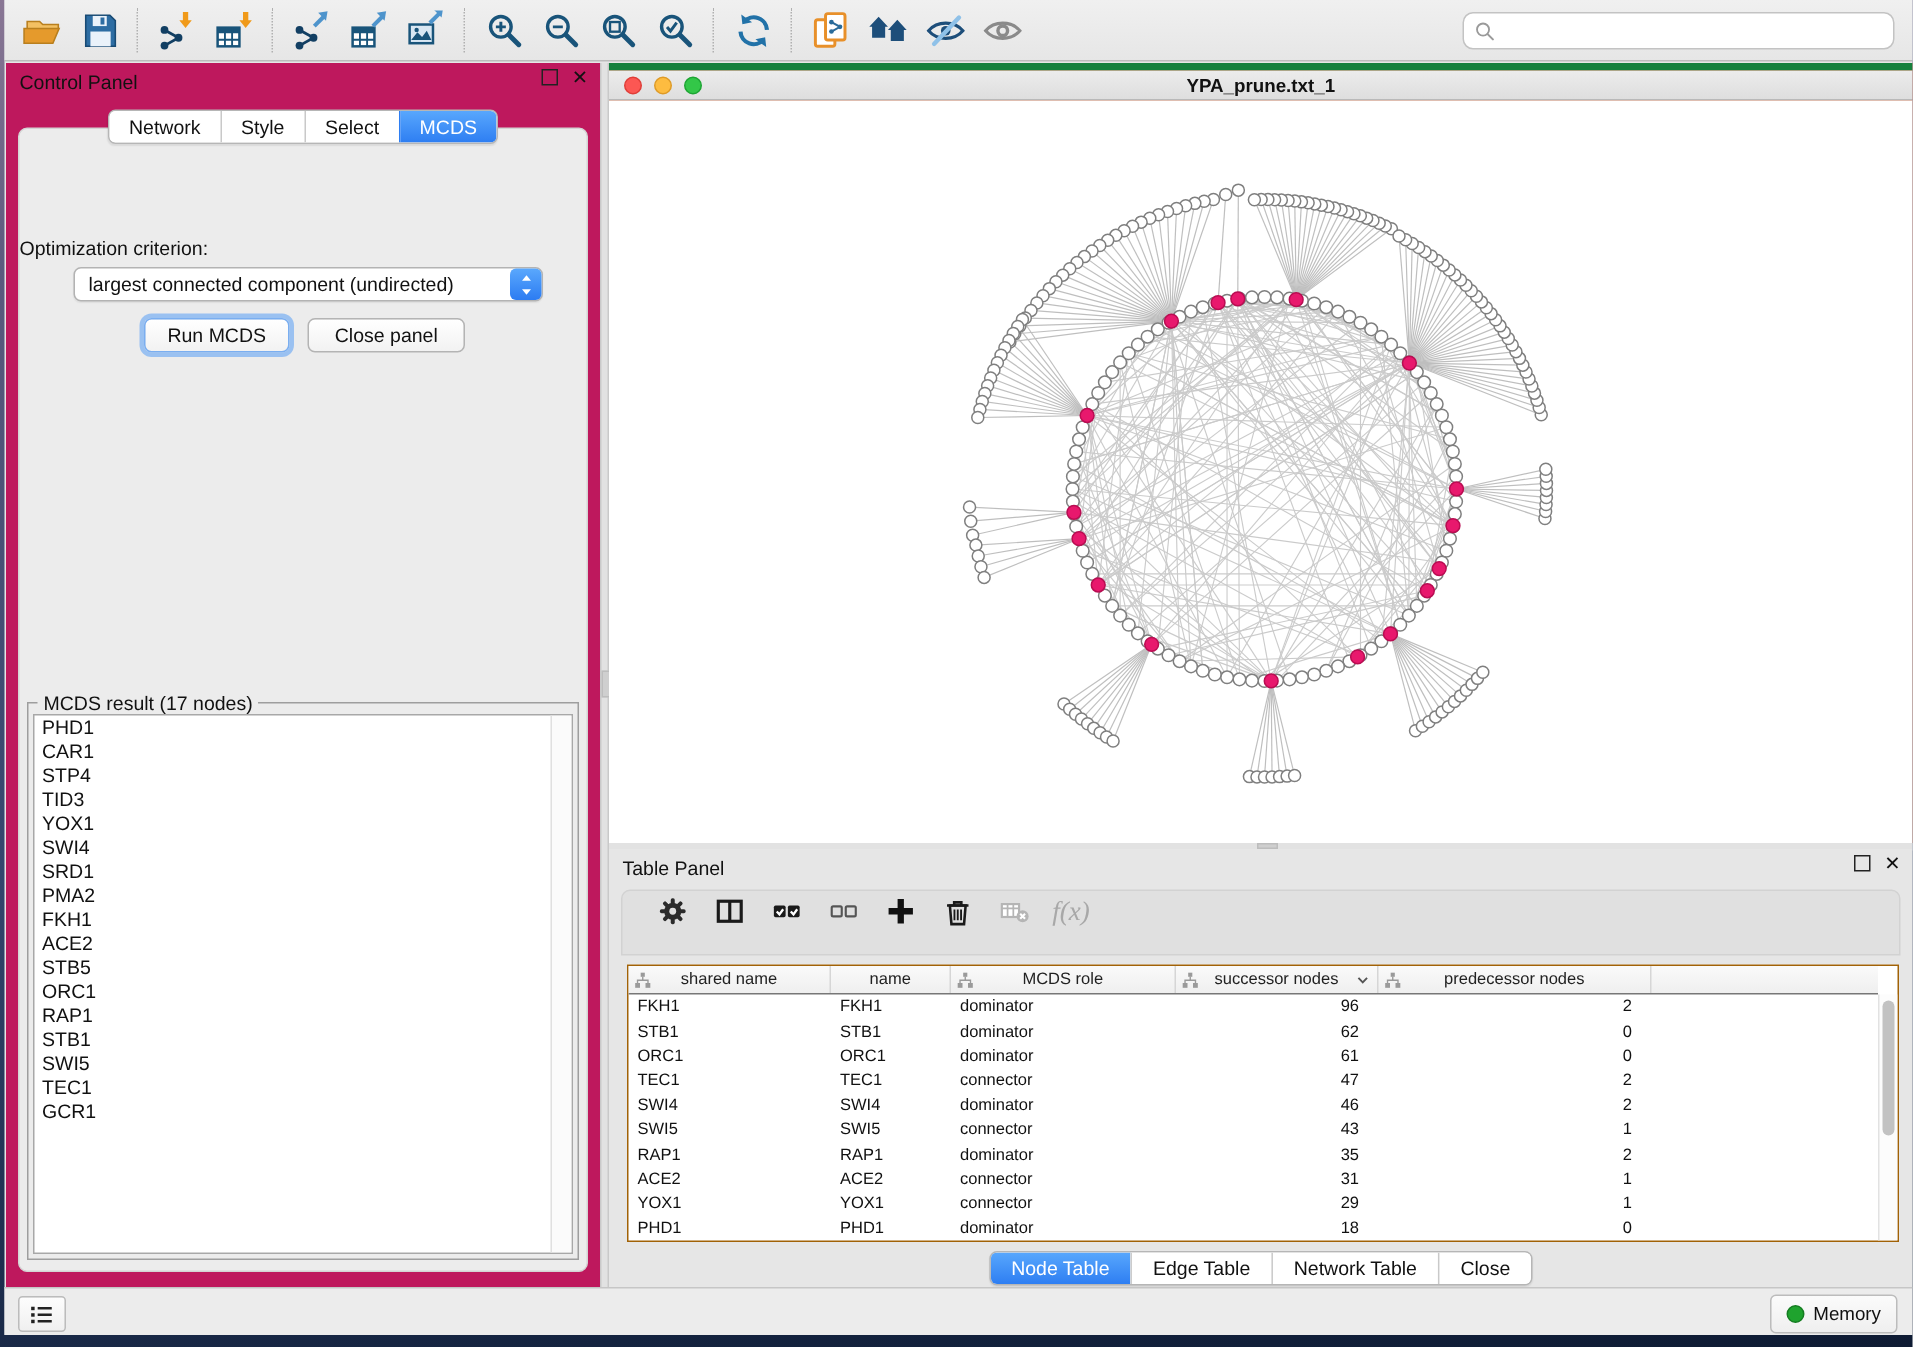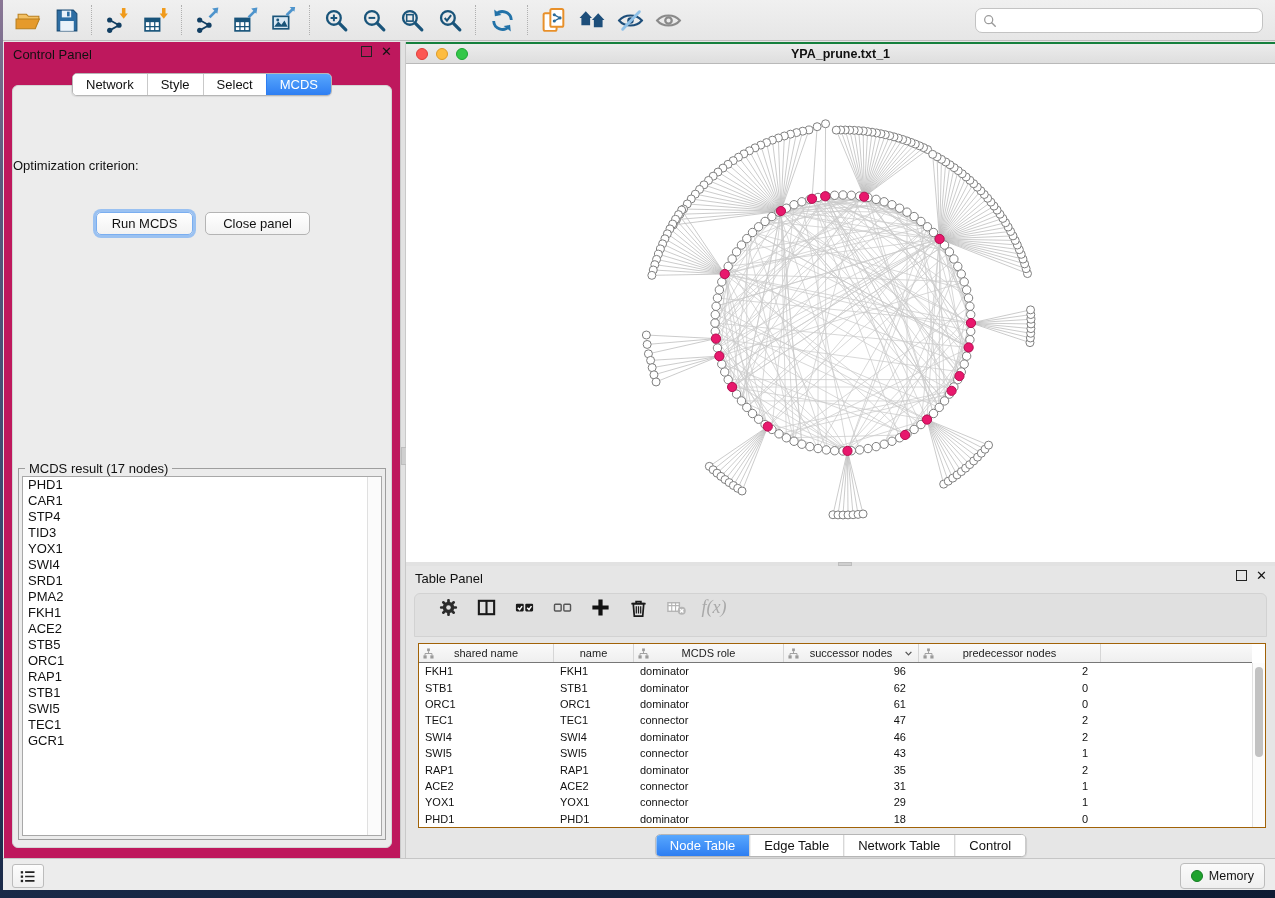--- a/index.html
+++ b/index.html
@@ -42,21 +42,21 @@
   .legend{position:absolute;left:6px;top:-8px;background:#ececec;padding:0 4px;font-size:13px;color:#111;}
   .mcds-list{position:absolute;left:3px;top:7px;right:3px;bottom:3px;background:#fff;border:1px solid #a8a8a8;overflow:hidden;}
   .mcds-scroll{position:absolute;top:0;right:0;width:13px;bottom:0;background:#fbfbfb;border-left:1px solid #e0e0e0;}
   .mcds-item{font-size:13px;color:#111;line-height:16px;padding-left:5px;}
   
   .vsplit{position:absolute;left:397px;top:42px;width:6px;height:816px;background:#e2e2e2;border-left:1px solid #c9c9c9;border-right:1px solid #c9c9c9;box-sizing:border-box;}
   .vgrip{position:absolute;left:0px;top:405px;width:4px;height:16px;background:#cfcfcf;border:1px solid #bdbdbd;}
   .hsplit{position:absolute;left:403px;top:562px;width:869px;height:4px;background:#e2e2e2;}
   .hgrip{position:absolute;left:432px;top:0px;width:14px;height:4px;background:#cfcfcf;border:1px solid #bdbdbd;box-sizing:border-box;}
   
-  .netwin{position:absolute;left:403px;top:42px;width:869px;height:520px;background:#c2410c;border-top:2px solid #15803d;box-sizing:border-box;}
+  .netwin{position:absolute;left:403px;top:42px;width:869px;height:520px;background:#c2410c;border-top:5px solid #15803d;box-sizing:border-box;}
   .net-titlebar{position:absolute;left:0;top:0;width:100%;height:20px;background:linear-gradient(#ececec,#dedede);border-bottom:1px solid #b9b9b9;box-sizing:border-box;}
   .net-title{position:absolute;left:0;top:3px;width:100%;text-align:center;font-size:12.5px;font-weight:bold;color:#111;}
   .lights{position:absolute;left:10px;top:4px;display:flex;gap:8px;}
   .light{width:12px;height:12px;border-radius:50%;}
   .light.red{background:#fc5753;border:1px solid #df3e38;box-sizing:border-box;}
   .light.yellow{background:#fdbc40;border:1px solid #de9b27;box-sizing:border-box;}
   .light.green{background:#33c748;border:1px solid #1da533;box-sizing:border-box;}
   .net-canvas{position:absolute;left:0;top:20px;width:869px;height:500px;background:#fff;}
   
   .tpanel{position:absolute;left:403px;top:566px;width:869px;height:292px;background:#e6e6e6;}
@@ -254,20 +254,29 @@
       </span>
     </div>
     <div class="seg-tabs" id="cp-tabs">
         <span class="seg">Network</span>
         <span class="seg">Style</span>
         <span class="seg">Select</span>
         <span class="seg active">MCDS</span>
       </div>
     <div class="card">
       <div class="crit-label">Optimization criterion:</div>
+      <div class="dropdown">
+        <span class="dd-text">largest connected component (undirected)</span>
+        <span class="dd-cap">
+          <svg viewBox="0 0 10 16">
+              <path d="M5 1.5l3 3.6H2z" fill="#fff"></path>
+              <path d="M5 14.5l3-3.6H2z" fill="#fff"></path>
+            </svg>
+        </span>
+      </div>
       <div class="btn focus" style="left:83px;top:126px;width:97px;">
           <span>Run MCDS</span>
         </div>
       <div class="btn" style="left:192px;top:126px;width:105px;">
           <span>Close panel</span>
         </div>
       <div class="groupbox">
         <span class="legend">MCDS result (17 nodes)</span>
         <div class="mcds-list" id="mcds-list">
             <div class="mcds-item">PHD1</div>
@@ -1121,21 +1130,21 @@
           </div>
         </div>
       <div class="tscroll">
           <div class="tthumb"></div>
         </div>
     </div>
     <div class="tp-tabs" id="tp-tabs">
         <span class="seg active">Node Table</span>
         <span class="seg">Edge Table</span>
         <span class="seg">Network Table</span>
-        <span class="seg">Control</span>
+        <span class="seg">Close</span>
       </div>
   </div>
 
   <div class="footer">
     <div class="ft-btn">
       <svg viewBox="0 0 22 18">
           <g stroke="#222" stroke-width="2.2">
             <path d="M7 3h13M7 9h13M7 15h13"></path>
           </g>
           <g fill="#222">

